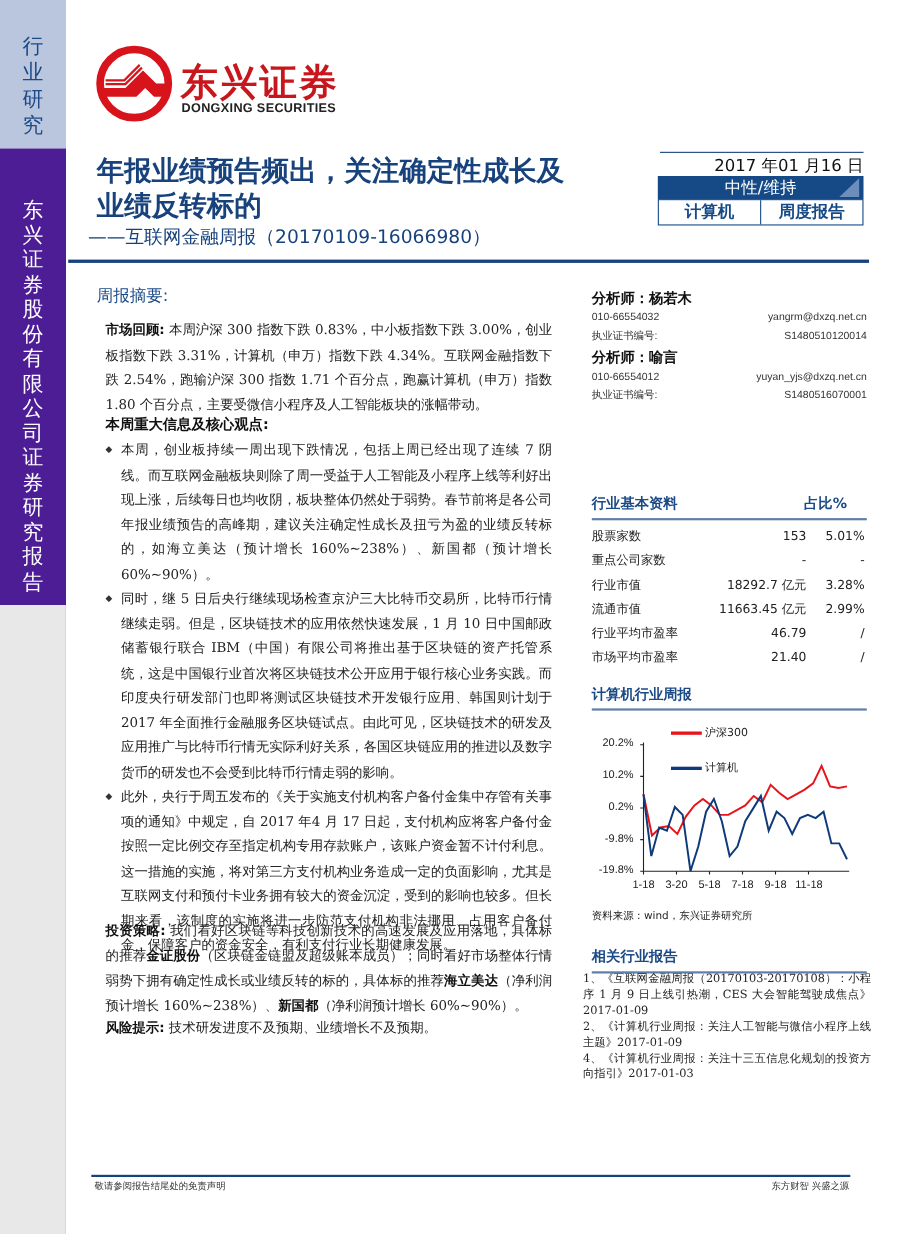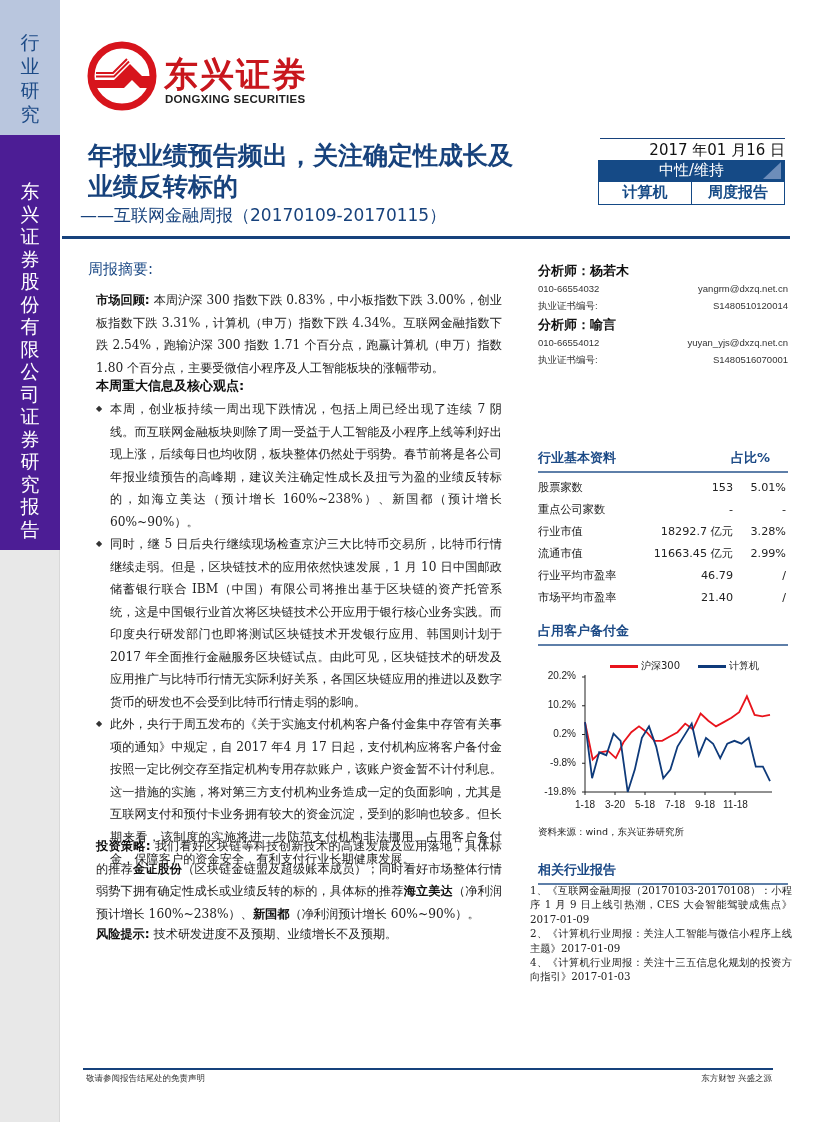--- a/index.html
+++ b/index.html
@@ -57,21 +57,21 @@
   .basic-table { position: absolute; left: 538px; top: 477px; width: 250px; font-size: 11.2px; color: #222; }
   .basic-table .row { display: flex; height: 22px; line-height: 22px; }
   .basic-table .c1 { width: 110px; }
   .basic-table .c2 { width: 85px; text-align: right; }
   .basic-table .c3 { width: 53px; text-align: right; }
 
   .chart-head { top: 622px; }
   .chart { position: absolute; left: 540px; top: 650px; width: 250px; height: 175px; }
   .chart .ylab { position: absolute; left: 0; width: 36px; text-align: right; font-size: 10px; color: #222; font-family: "Liberation Sans", sans-serif; }
   .chart .xlab { position: absolute; top: 149px; font-size: 10px; color: #222; font-family: "Liberation Sans", sans-serif; }
-  .legend { position: absolute; left: 70px; top: 9px; font-size: 10px; color: #222; display: flex; gap: 18px; font-family: "DejaVu Sans", sans-serif; }
+  .legend { position: absolute; left: 70px; top: 9px; font-size: 10px; color: #222; display: flex; gap: 18px; font-family: "DejaVu Sans", sans-serif; flex-direction: column; }
   .legend .item { display: flex; align-items: center; gap: 3px; }
   .legend .sw { width: 28px; height: 3px; display: inline-block; }
   .source { position: absolute; left: 538px; top: 826px; font-size: 9.5px; color: #222; }
 
   .rel-head { top: 861px; }
   .rel-list { position: absolute; left: 530px; top: 883px; width: 262px; font-size: 10.3px; line-height: 14.4px; color: #222; font-family: "DejaVu Serif", serif; }
   .rel-list .it { text-align: justify; }
 
   
   .foot-rule { position: absolute; left: 83px; top: 1068px; width: 690px; height: 2px; background: #17427c; }
@@ -94,21 +94,21 @@
     <circle cx="36" cy="36" r="31" fill="none" stroke="#d7141c" stroke-width="7"></circle>
     <path d="M8 40 L28 40 L44 24 L50 30 L56 36 L64 36 L64 48 L54 48 L46 40 L38 48 L8 48 Z" fill="#d7141c"></path>
     <path d="M10 33 L27 33 L41 19" fill="none" stroke="#d7141c" stroke-width="2"></path>
     <path d="M10 36.5 L28 36.5 L43 21.5" fill="none" stroke="#d7141c" stroke-width="2"></path>
   </svg>
   <div class="cn">东兴证券</div>
   <div class="en">DONGXING SECURITIES</div>
 </div>
 
 <div class="title">年报业绩预告频出，关注确定性成长及业绩反转标的</div>
-<div class="subtitle">——互联网金融周报（20170109-20170115）</div>
+<div class="subtitle">——互联网金融周报（20170109-16066980）</div>
 <div class="rule-top"></div>
 
 <div class="date">2017 年01 月16 日</div>
 <div class="rating">
   <span>中性/维持</span>
   <span class="tri"></span>
 </div>
 <div class="tags">
   <span>计算机</span>
   <span>周度报告</span>
@@ -195,21 +195,21 @@
       <span class="c3">/</span>
     </div>
   <div class="row">
       <span class="c1">市场平均市盈率</span>
       <span class="c2">21.40</span>
       <span class="c3">/</span>
     </div>
 </div>
 
 <div class="sec-head chart-head">
-  <span>占用客户备付金</span>
+  <span>计算机行业周报</span>
 </div>
 <div class="chart">
   <div class="legend">
     <div class="item">
         <span class="sw" style="background:#e8141c"></span>
         <span>沪深300</span>
       </div>
     <div class="item">
         <span class="sw" style="background:#0e3a7a"></span>
         <span>计算机</span>

